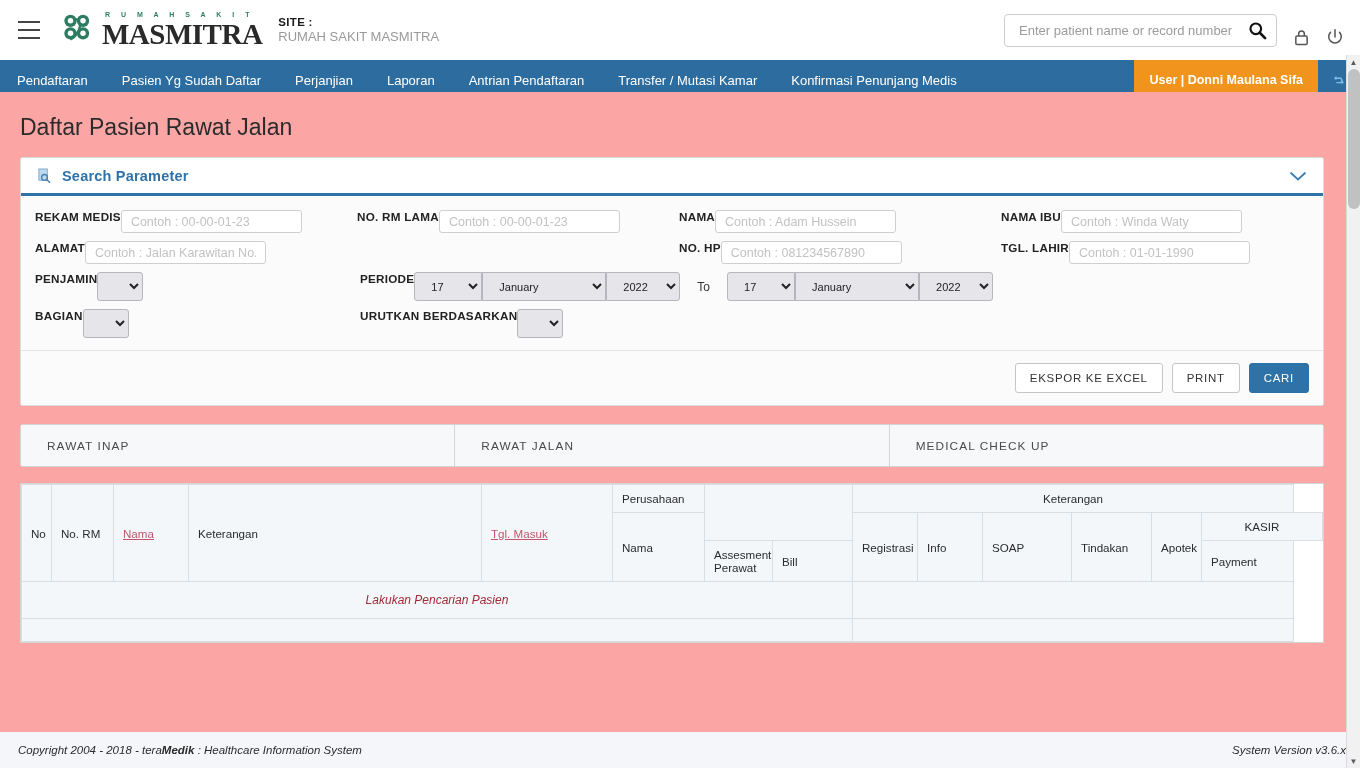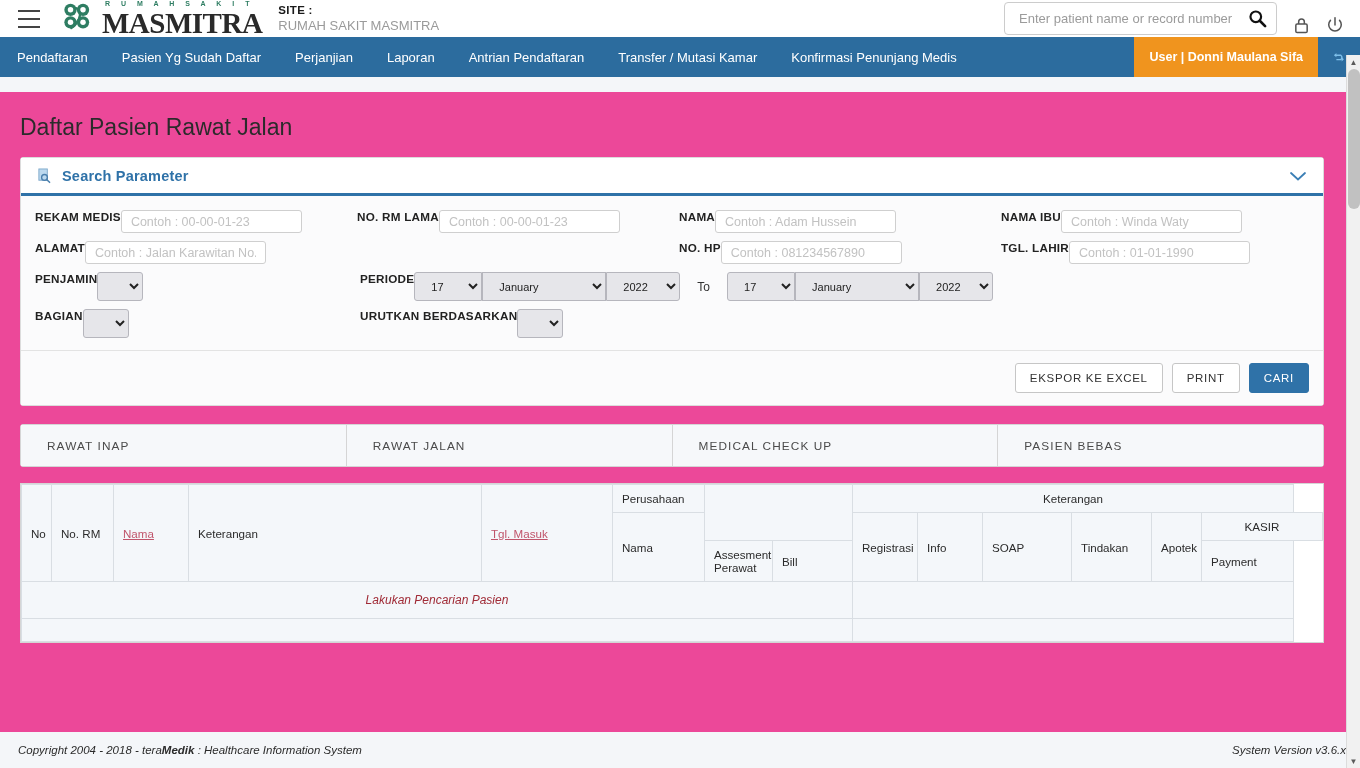--- a/index.html
+++ b/index.html
@@ -7,21 +7,21 @@
     margin: 0; padding: 0;
     width: 1360px; height: 768px;
     overflow: hidden;
     background: #f4f6f9;
     font-family: "Liberation Sans", sans-serif;
   }
 
   
   .topbar {
     position: relative;
-    height: 37px;
+    height: 60px;
     background: #ffffff;
     display: flex;
     align-items: center;
     padding: 0 16px 0 18px;
   }
   .hamburger {
     width: 22px; height: 18px;
     display: flex; flex-direction: column; justify-content: space-between;
     cursor: pointer;
     margin-right: 18px;
@@ -78,21 +78,21 @@
     cursor: pointer; white-space: nowrap;
   }
   .nav-refresh {
     display: flex; align-items: center; justify-content: center;
     width: 42px; background: #2c6c9e; color: #5fa8de; cursor: pointer; font-size: 13px;
   }
 
   
   .page {
     position: absolute; top: 92px; left: 0; right: 14px; bottom: 36px;
-    background: #ec4899; overflow: hidden;
+    background: #fca5a5; overflow: hidden;
   }
   .page-title {
     font-size: 23px; color: #2b2b2b; font-weight: 400;
     padding: 22px 0 16px 20px;
   }
 
   
   .panel {
     margin: 0 22px 0 20px;
     background: #fff;
@@ -410,21 +410,20 @@
       <button class="btn">EKSPOR KE EXCEL</button>
       <button class="btn">PRINT</button>
       <button class="btn primary">CARI</button>
     </div>
   </div>
 
   <div class="tabs">
     <div class="tab">RAWAT INAP</div>
     <div class="tab">RAWAT JALAN</div>
     <div class="tab">MEDICAL CHECK UP</div>
-    <div class="tab">PASIEN BEBAS</div>
   </div>
 
   <div class="table-wrap">
     <table class="grid">
       <colgroup>
         <col style="width:30px">
           <col style="width:62px">
           <col style="width:75px">
         <col style="width:293px">
           <col style="width:131px">

